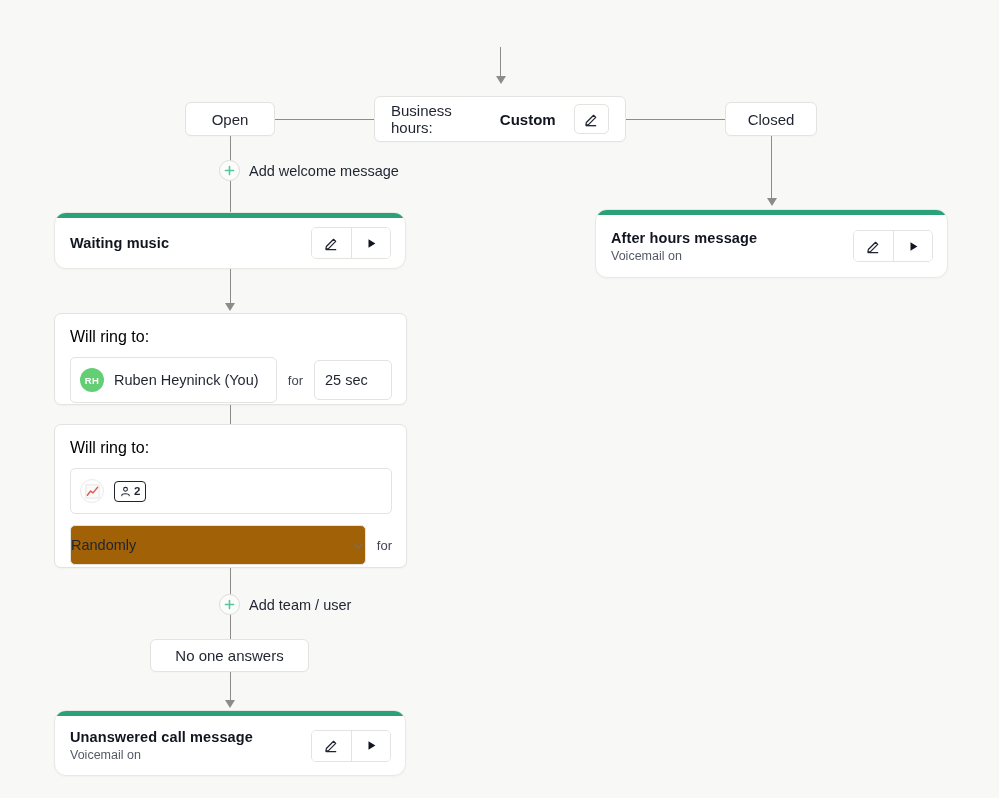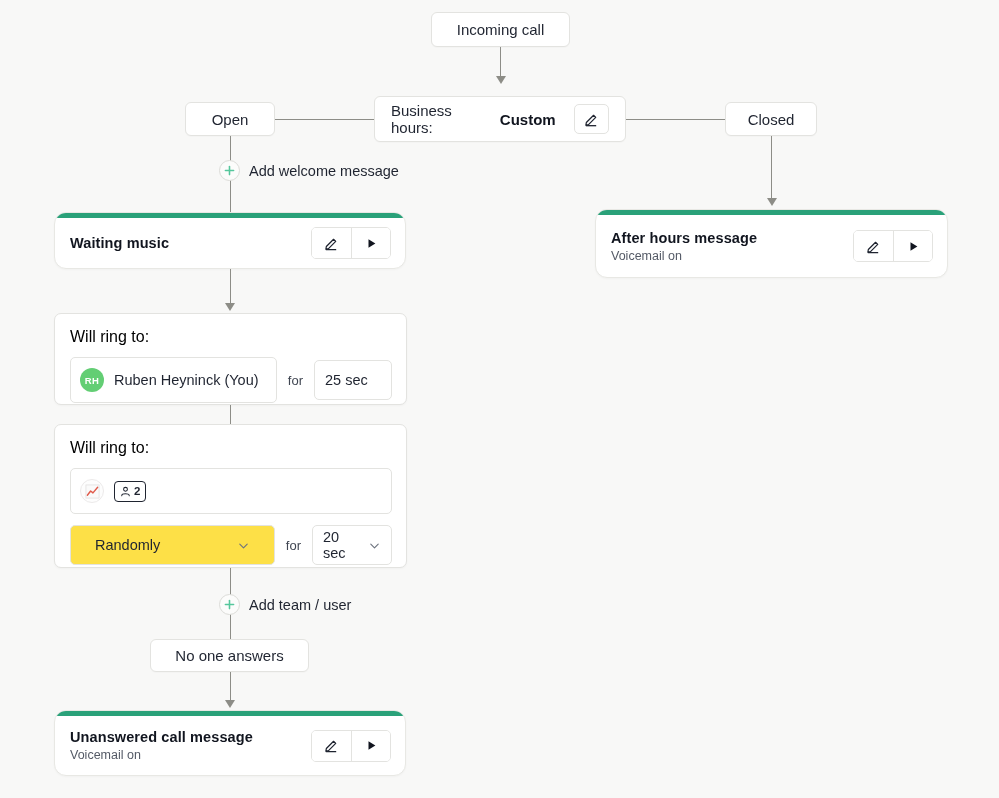--- a/index.html
+++ b/index.html
@@ -182,23 +182,23 @@
     gap: 6px;
   }
   .sec-box.wide { width: 80px; }
 
   .select-box {
     flex: 1;
     height: 40px;
     border: 1px solid #e3e3e0;
     border-radius: 5px;
     display: flex; align-items: center; justify-content: space-between;
-    padding: 0 24px;
+    padding: 0 0;
     font-size: 14.5px; color: #1f2430;
-    background: #fde047;
+    background: #a16207;
     cursor: pointer;
   }
 
   
   .add-row {
     position: absolute;
     display: flex;
     align-items: center;
     gap: 9px;
   }
@@ -213,23 +213,20 @@
   }
   .add-text { font-size: 14.5px; color: #1f2430; white-space: nowrap; }
 
   svg { display: block; }
 </style>
 </head>
 <body>
 
 <div id="canvas">
 
-  <div class="pill" style="left:431px; top:12px; width:139px; height:35px;">
-    <span>Incoming call</span>
-  </div>
 
   <div class="line-v" style="left:500px; top:47px; height:31px;"></div>
   <div class="arrow-down" style="left:495.5px; top:76px;"></div>
 
   <div class="bh-node" style="left:374px; top:96px; width:252px; height:46px;">
     <span class="bh-label">Business hours:</span>
     <span class="bh-value">Custom</span>
     <div class="icon-btn bh-edit">
       <span>
         <svg width="15" height="15" viewBox="0 0 16 16">
@@ -333,28 +330,20 @@
     <div class="ring-row">
       <div class="select-box">
         <span>Randomly</span>
         <span>
           <svg width="13" height="13" viewBox="0 0 14 14">
             <polyline points="3,5.5 7,9.5 11,5.5" fill="none" stroke="#6d737e" stroke-width="1.2" stroke-linecap="round" stroke-linejoin="round"></polyline>
           </svg>
         </span>
       </div>
       <span class="for-text">for</span>
-      <div class="sec-box wide">
-        <span>20 sec</span>
-        <span>
-          <svg width="13" height="13" viewBox="0 0 14 14">
-            <polyline points="3,5.5 7,9.5 11,5.5" fill="none" stroke="#6d737e" stroke-width="1.2" stroke-linecap="round" stroke-linejoin="round"></polyline>
-          </svg>
-        </span>
-      </div>
     </div>
   </div>
 
   <div class="line-v" style="left:229.5px; top:568px; height:74px;"></div>
 
   <div class="add-row" style="left:219px; top:594px;">
     <div class="add-circle">
       <span>
         <svg width="13" height="13" viewBox="0 0 14 14">
           <line x1="7" y1="2.6" x2="7" y2="11.4" stroke="#56c79c" stroke-width="1.7" stroke-linecap="round"></line>

